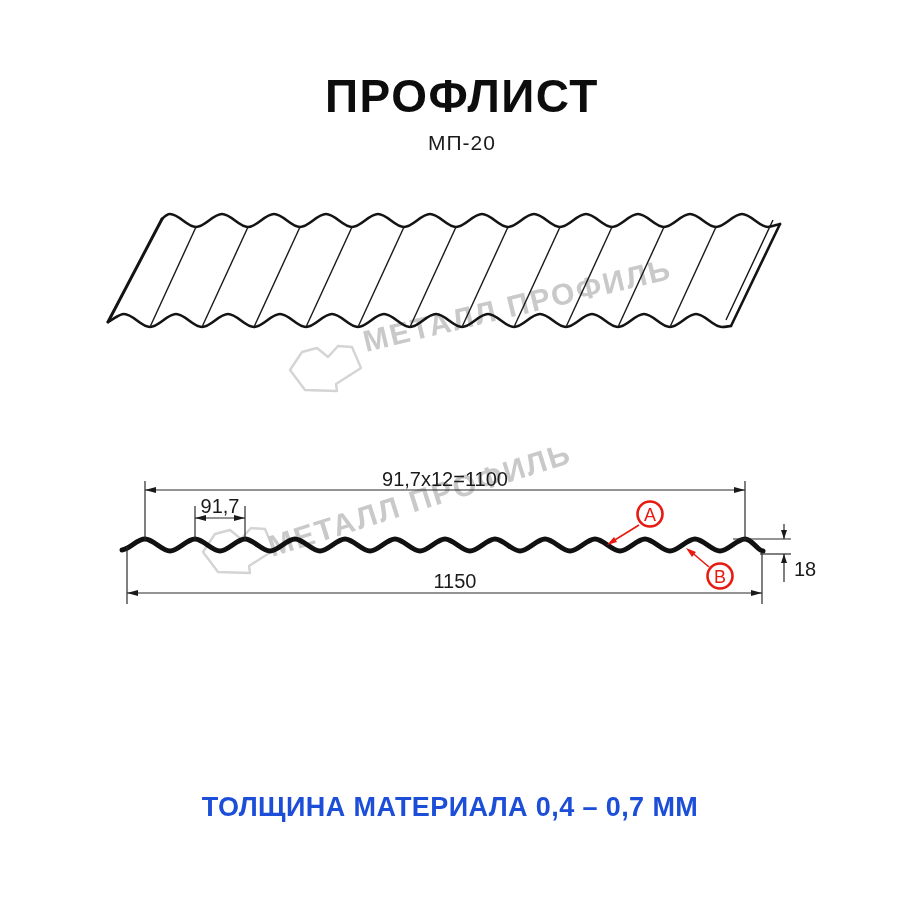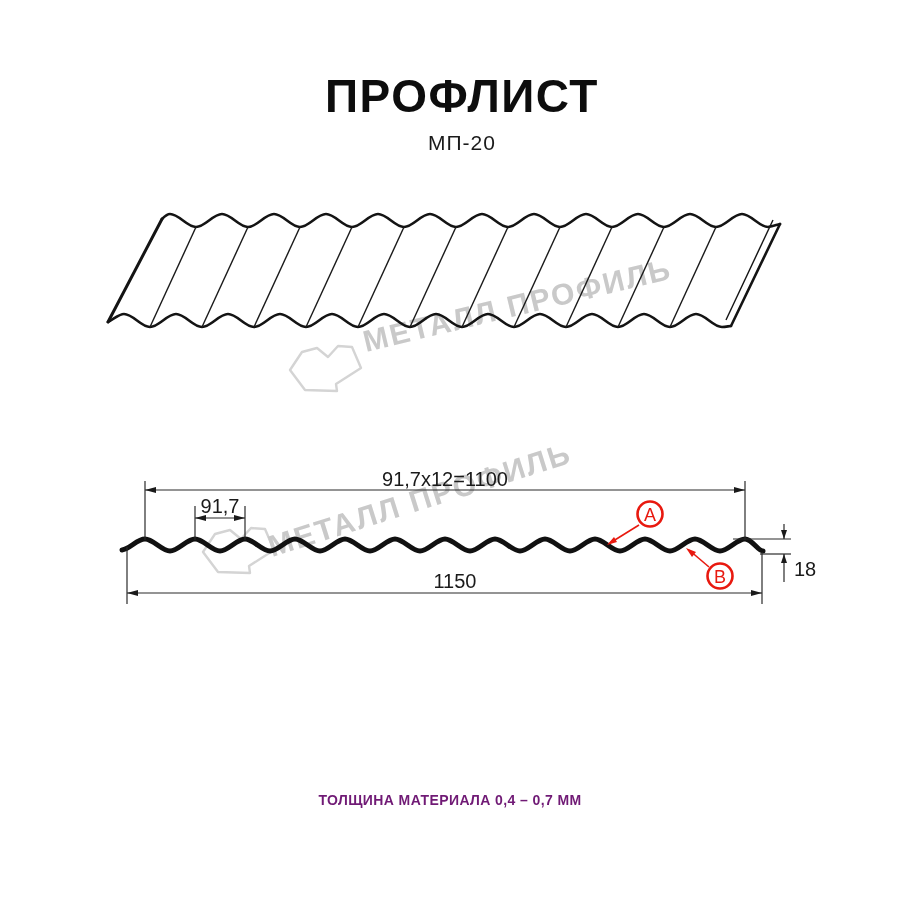--- a/index.html
+++ b/index.html
@@ -10,21 +10,21 @@
   .header{position:absolute;top:0;left:12px;width:900px;text-align:center;}
   .page-title{
     margin-top:72px;font-size:46px;font-weight:800;letter-spacing:1.5px;
     color:#0d0d0d;line-height:48px;
   }
   .page-subtitle{
     margin-top:11px;font-size:21px;font-weight:500;letter-spacing:1px;color:#1a1a1a;
   }
   .footer-note{
     position:absolute;top:792px;left:0;width:900px;text-align:center;
-    font-size:14px;font-weight:600;letter-spacing:0.4px;color:#701a75;
+    font-size:27px;font-weight:600;letter-spacing:0.4px;color:#1d4ed8;
   }
   svg{position:absolute;top:0;left:0;}
   .wm-text{fill:#c9c9c9;font-weight:bold;font-size:30px;letter-spacing:2px;}
   .dim-line{stroke:#2b2b2b;stroke-width:1.2;fill:none;}
   .dim-arrow{fill:#1a1a1a;stroke:none;}
   .dim-text{fill:#1a1a1a;font-size:20px;}
   .wave{stroke:#141414;stroke-width:2.6;fill:none;stroke-linecap:round;}
 </style>
 </head>
 <body>

